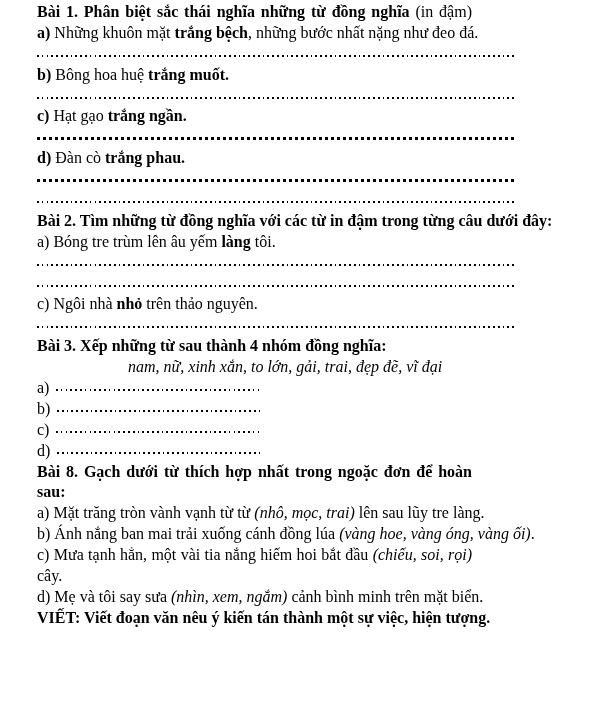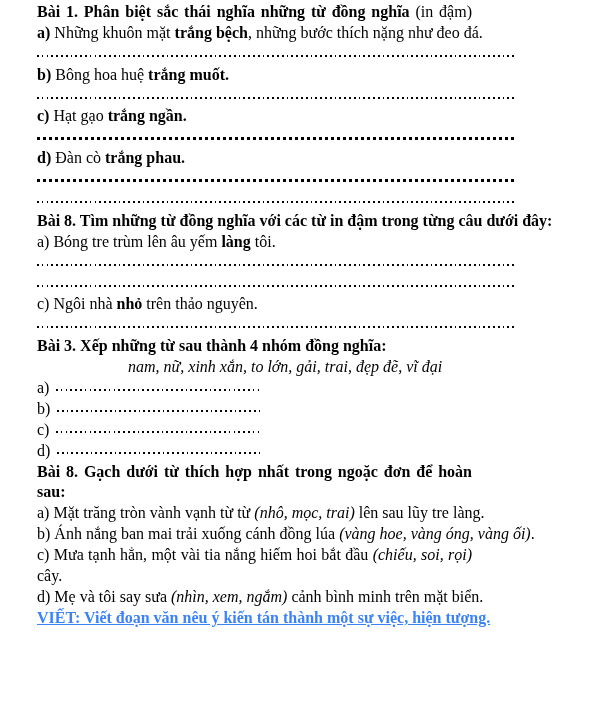--- a/index.html
+++ b/index.html
@@ -38,42 +38,42 @@
     height:2.9px;
     background:repeating-linear-gradient(90deg,#000 0 2.6px,transparent 2.6px 6px);
   }
   .label-dots-gap{margin-left:7px;}
 </style>
 </head>
 <body>
 
 <div class="page">
     <div class="line justify"><span class="b">Bài 1. Phân biệt sắc thái nghĩa những từ đồng nghĩa </span><span>(in đậm)</span><span class="b"> trong các tập</span></div>
-    <div class="line"><span class="b">a)</span><span> Những khuôn mặt </span><span class="b">trắng bệch</span><span>, những bước thích nặng như đeo đá.</span></div>
+    <div class="line"><span class="b">a)</span><span> Những khuôn mặt </span><span class="b">trắng bệch</span><span>, những bước nhất nặng như đeo đá.</span></div>
     <div class="line"><span class="dots" style="width: 477px;"></span></div>
     <div class="line"><span class="b">b)</span><span> Bông hoa huệ </span><span class="b">trắng muốt.</span></div>
     <div class="line"><span class="dots" style="width: 477px;"></span></div>
     <div class="line"><span class="b">c)</span><span> Hạt gạo </span><span class="b">trắng ngần.</span></div>
     <div class="line"><span class="dots bold-dots" style="width: 477px;"></span></div>
     <div class="line"><span class="b">d)</span><span> Đàn cò </span><span class="b">trắng phau.</span></div>
     <div class="line"><span class="dots bold-dots" style="width: 477px;"></span></div>
     <div class="line"><span class="dots" style="width: 477px;"></span></div>
-    <div class="line"><span class="b">Bài 8. Tìm những từ đồng nghĩa với các từ in đậm trong từng câu dưới đây:</span></div>
+    <div class="line"><span class="b">Bài 2. Tìm những từ đồng nghĩa với các từ in đậm trong từng câu dưới đây:</span></div>
     <div class="line"><span>a) Bóng tre trùm lên âu yếm </span><span class="b">làng</span><span> tôi.</span></div>
     <div class="line"><span class="dots" style="width: 477px;"></span></div>
     <div class="line"><span class="dots" style="width: 477px;"></span></div>
     <div class="line"><span>c) Ngôi nhà </span><span class="b">nhỏ</span><span> trên thảo nguyên.</span></div>
     <div class="line"><span class="dots" style="width: 477px;"></span></div>
     <div class="line"><span class="b">Bài 3. Xếp những từ sau thành 4 nhóm đồng nghĩa:</span></div>
     <div class="line" style="padding-left: 91px;"><span class="i">nam, nữ, xinh xắn, to lớn, gải, trai, đẹp đẽ, vĩ đại</span></div>
     <div class="line"><span>a)</span><span class="dots label-dots-gap" style="width: 203px;"></span></div>
     <div class="line"><span>b)</span><span class="dots label-dots-gap" style="width: 203px;"></span></div>
     <div class="line"><span>c)</span><span class="dots label-dots-gap" style="width: 203px;"></span></div>
     <div class="line"><span>d)</span><span class="dots label-dots-gap" style="width: 203px;"></span></div>
     <div class="line justify"><span class="b">Bài 8. Gạch dưới từ thích hợp nhất trong ngoặc đơn để hoàn chỉnh từng câu</span></div>
     <div class="line"><span class="b">sau:</span></div>
     <div class="line"><span>a) Mặt trăng tròn vành vạnh từ từ </span><span class="i">(nhô, mọc, trai)</span><span> lên sau lũy tre làng.</span></div>
     <div class="line"><span>b) Ánh nắng ban mai trải xuống cánh đồng lúa </span><span class="i">(vàng hoe, vàng óng, vàng ối)</span><span>.</span></div>
     <div class="line justify"><span>c) Mưa tạnh hẳn, một vài tia nắng hiếm hoi bắt đầu </span><span class="i">(chiếu, soi, rọi)</span><span> xuống rừng</span></div>
     <div class="line"><span>cây.</span></div>
     <div class="line"><span>d) Mẹ và tôi say sưa </span><span class="i">(nhìn, xem, ngắm)</span><span> cảnh bình minh trên mặt biển.</span></div>
-    <div class="line"><span class="b" style="color: #3b82f6; text-decoration: underline;">VIẾT: Viết đoạn văn nêu ý kiến tán thành một sự việc, hiện tượng.</span></div>
+    <div class="line"><span class="b" style="color: #000000;">VIẾT: Viết đoạn văn nêu ý kiến tán thành một sự việc, hiện tượng.</span></div>
   </div>
 
 </body></html>

